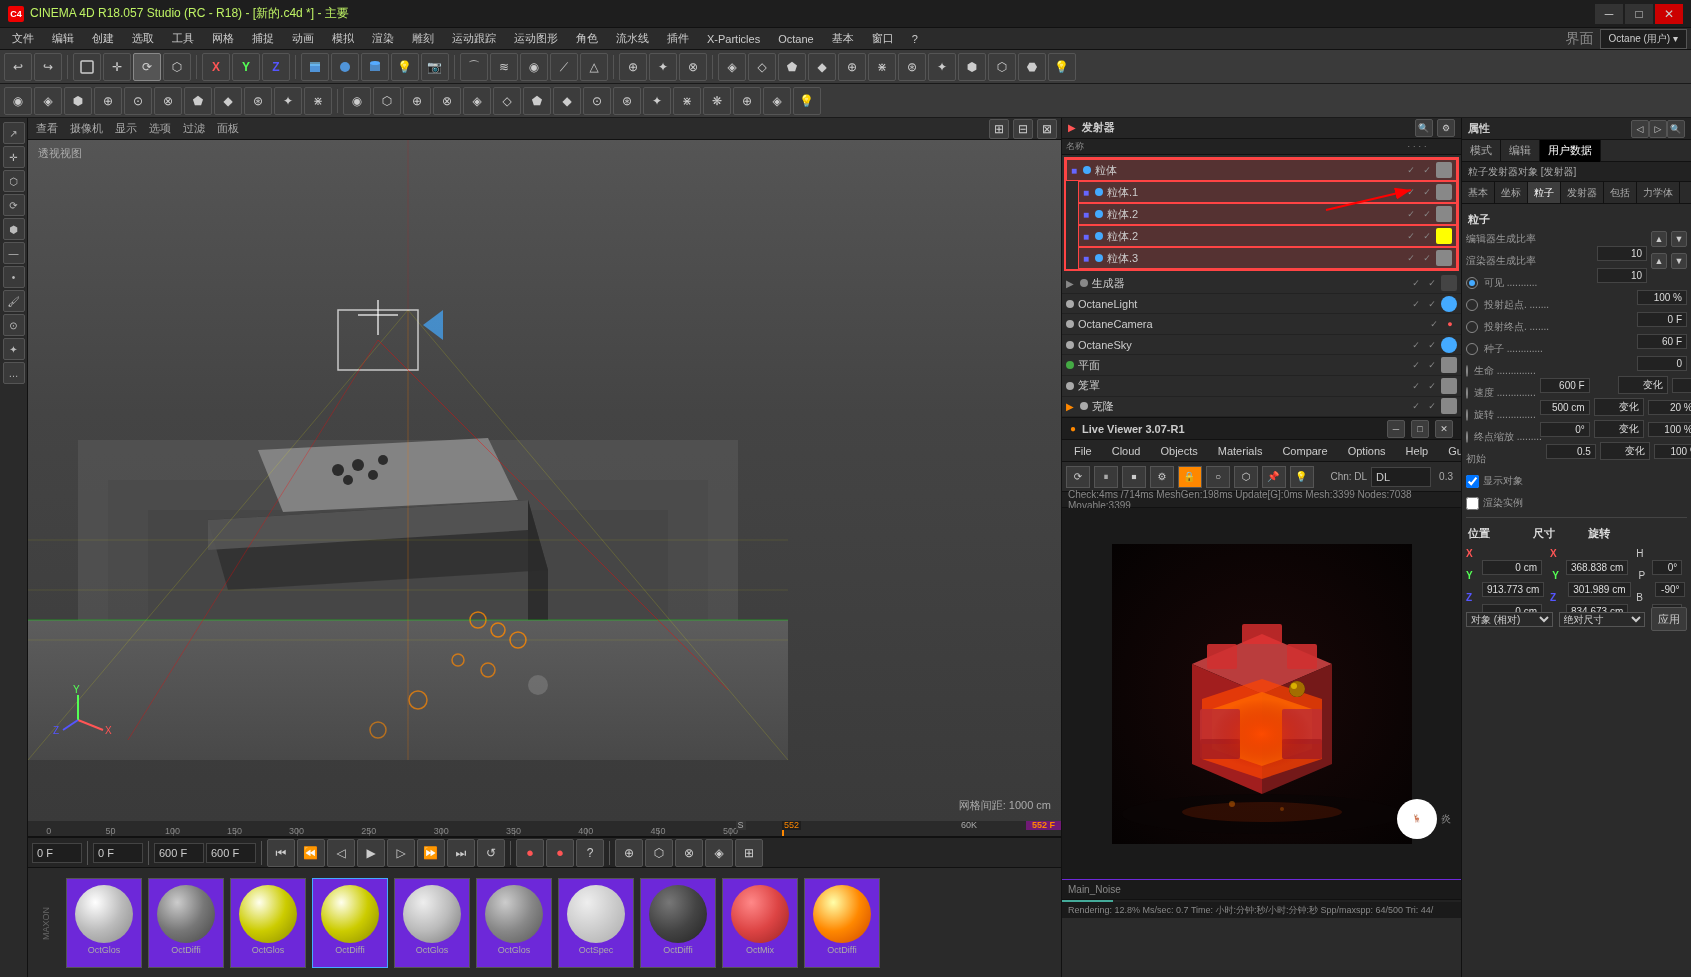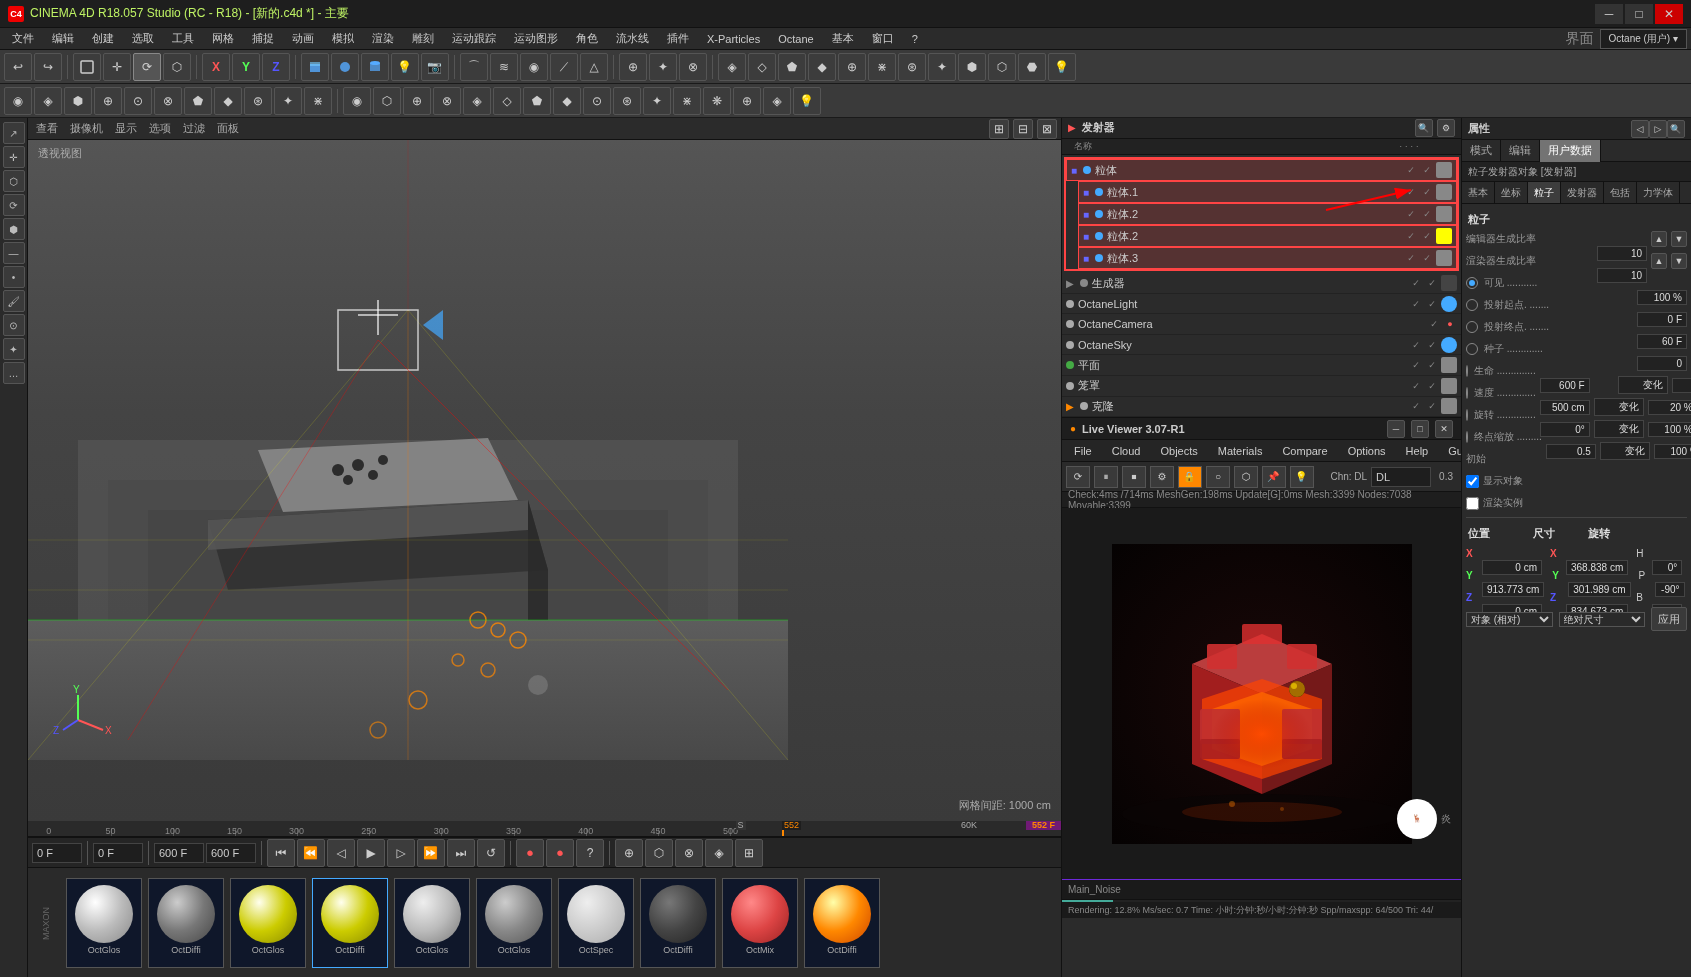--- a/index.html
+++ b/index.html
@@ -299,21 +299,21 @@
     }
     .props-tab {
       padding: 2px 8px;
       font-size: 11px;
       color: #aaa;
       cursor: pointer;
       border-right: 1px solid #111;
       height: 22px;
       display: flex; align-items: center;
     }
-    .props-tab.active { background: #737373; color: #fff; }
+    .props-tab.active { background: #000000; color: #fff; }
     #props-subtitle {
       height: 20px;
       background: #222;
       display: flex; align-items: center;
       padding: 0 6px;
       font-size: 10px;
       color: #aaa;
       border-bottom: 1px solid #111;
     }
     #props-subtabs {
@@ -410,21 +410,21 @@
       border-top: 1px solid #111;
       display: flex;
       align-items: center;
       padding: 4px;
       gap: 6px;
       overflow-x: auto;
     }
     .mat-item {
       width: 76px;
       height: 90px;
-      background: #0f172a;
+      background: #6d28d9;
       border: 1px solid #555;
       display: flex;
       flex-direction: column;
       align-items: center;
       cursor: pointer;
       flex-shrink: 0;
     }
     .mat-item.selected { border-color: #4af; }
     .mat-preview {
       width: 58px;
@@ -841,21 +841,21 @@
     <div id="obj-panel">
       <div id="obj-panel-header">
         <span style="font-size:10px;color:#f55;margin-right:2px;">▶</span>
         <span style="font-size:11px;color:#ccc;font-weight:bold;">发射器</span>
         <div style="flex:1"></div>
 
         <div class="tb-btn" style="width:18px;height:18px;font-size:9px;">🔍</div>
         <div class="tb-btn" style="width:18px;height:18px;font-size:9px;">⚙</div>
       </div>
 
-      <div style="height:18px;background:#222;display:flex;align-items:center;padding:0 12px;border-bottom:1px solid #111;font-size:9px;color:#888;">
+      <div style="height:18px;background:#222;display:flex;align-items:center;padding:0 4px;border-bottom:1px solid #111;font-size:9px;color:#888;">
         <span style="flex:1">名称</span>
         <span style="width:80px;text-align:center;">· · · ·</span>
       </div>
 
       <div style="border:2px solid #f44;margin:2px;position:relative;">
         <div class="obj-row highlighted">
           <span style="color:#66f;font-size:10px;margin-right:2px;">■</span>
           <div class="obj-color-dot" style="background:#4af;"></div>
           <span class="obj-name">粒体</span>
           <div class="obj-icons">

